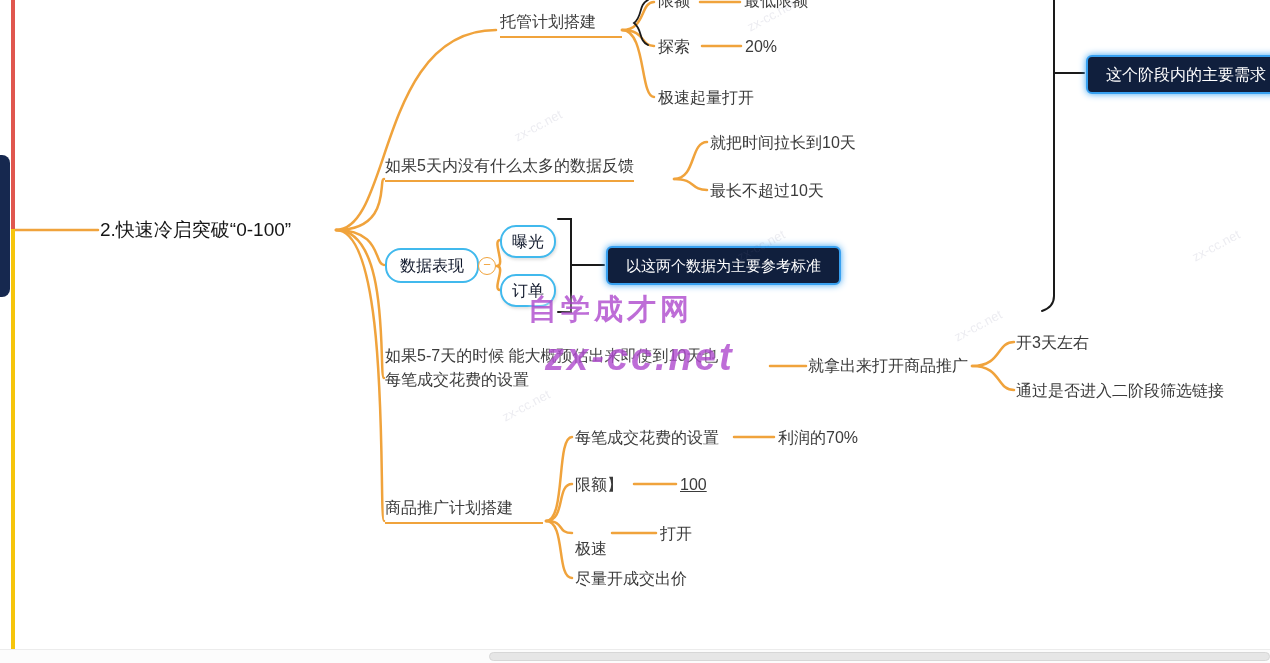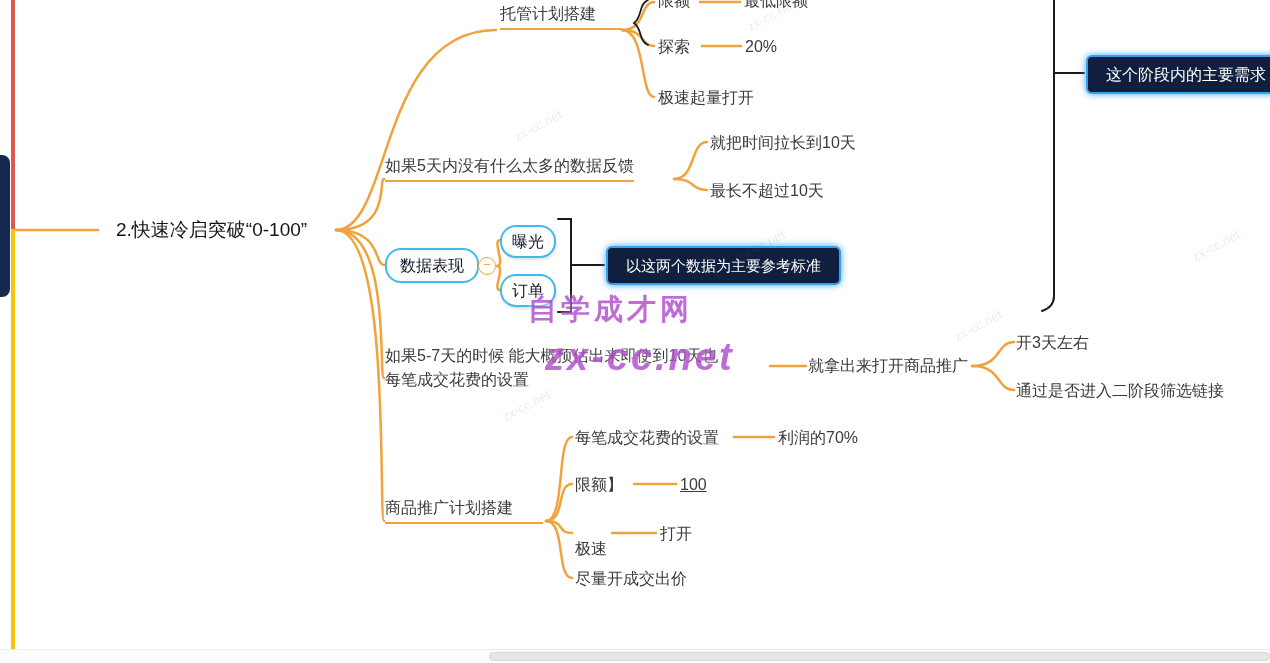--- a/index.html
+++ b/index.html
@@ -110,23 +110,23 @@
 
       <path d="M1054,0 V296 Q1054,307 1042,311"></path>
       <path d="M1054,73 H1084"></path>
     </g>
   </svg>
 
   <div class="left-tab"></div>
   <div class="vline red"></div>
   <div class="vline yellow"></div>
 
-  <div class="node main-title" style="left:116px; top:219px;">2.快速冷启突破“0-100”</div>
+  <div class="node main-title" style="left:100px; top:219px;">2.快速冷启突破“0-100”</div>
 
-  <div class="node underline" style="left:500px; top:4px; padding-right:26px;">托管计划搭建</div>
+  <div class="node underline" style="left:500px; top:12px; padding-right:26px;">托管计划搭建</div>
   <div class="node" style="left:658px; top:-9px;">限额</div>
   <div class="node" style="left:744px; top:-9px;">最低限额</div>
   <div class="node" style="left:658px; top:37px;">探索</div>
   <div class="node" style="left:745px; top:37px;">20%</div>
   <div class="node" style="left:658px; top:88px;">极速起量打开</div>
 
   <div class="node underline" style="left:385px; top:156px;">如果5天内没有什么太多的数据反馈</div>
   <div class="node" style="left:710px; top:133px;">就把时间拉长到10天</div>
   <div class="node" style="left:710px; top:181px;">最长不超过10天</div>
 

